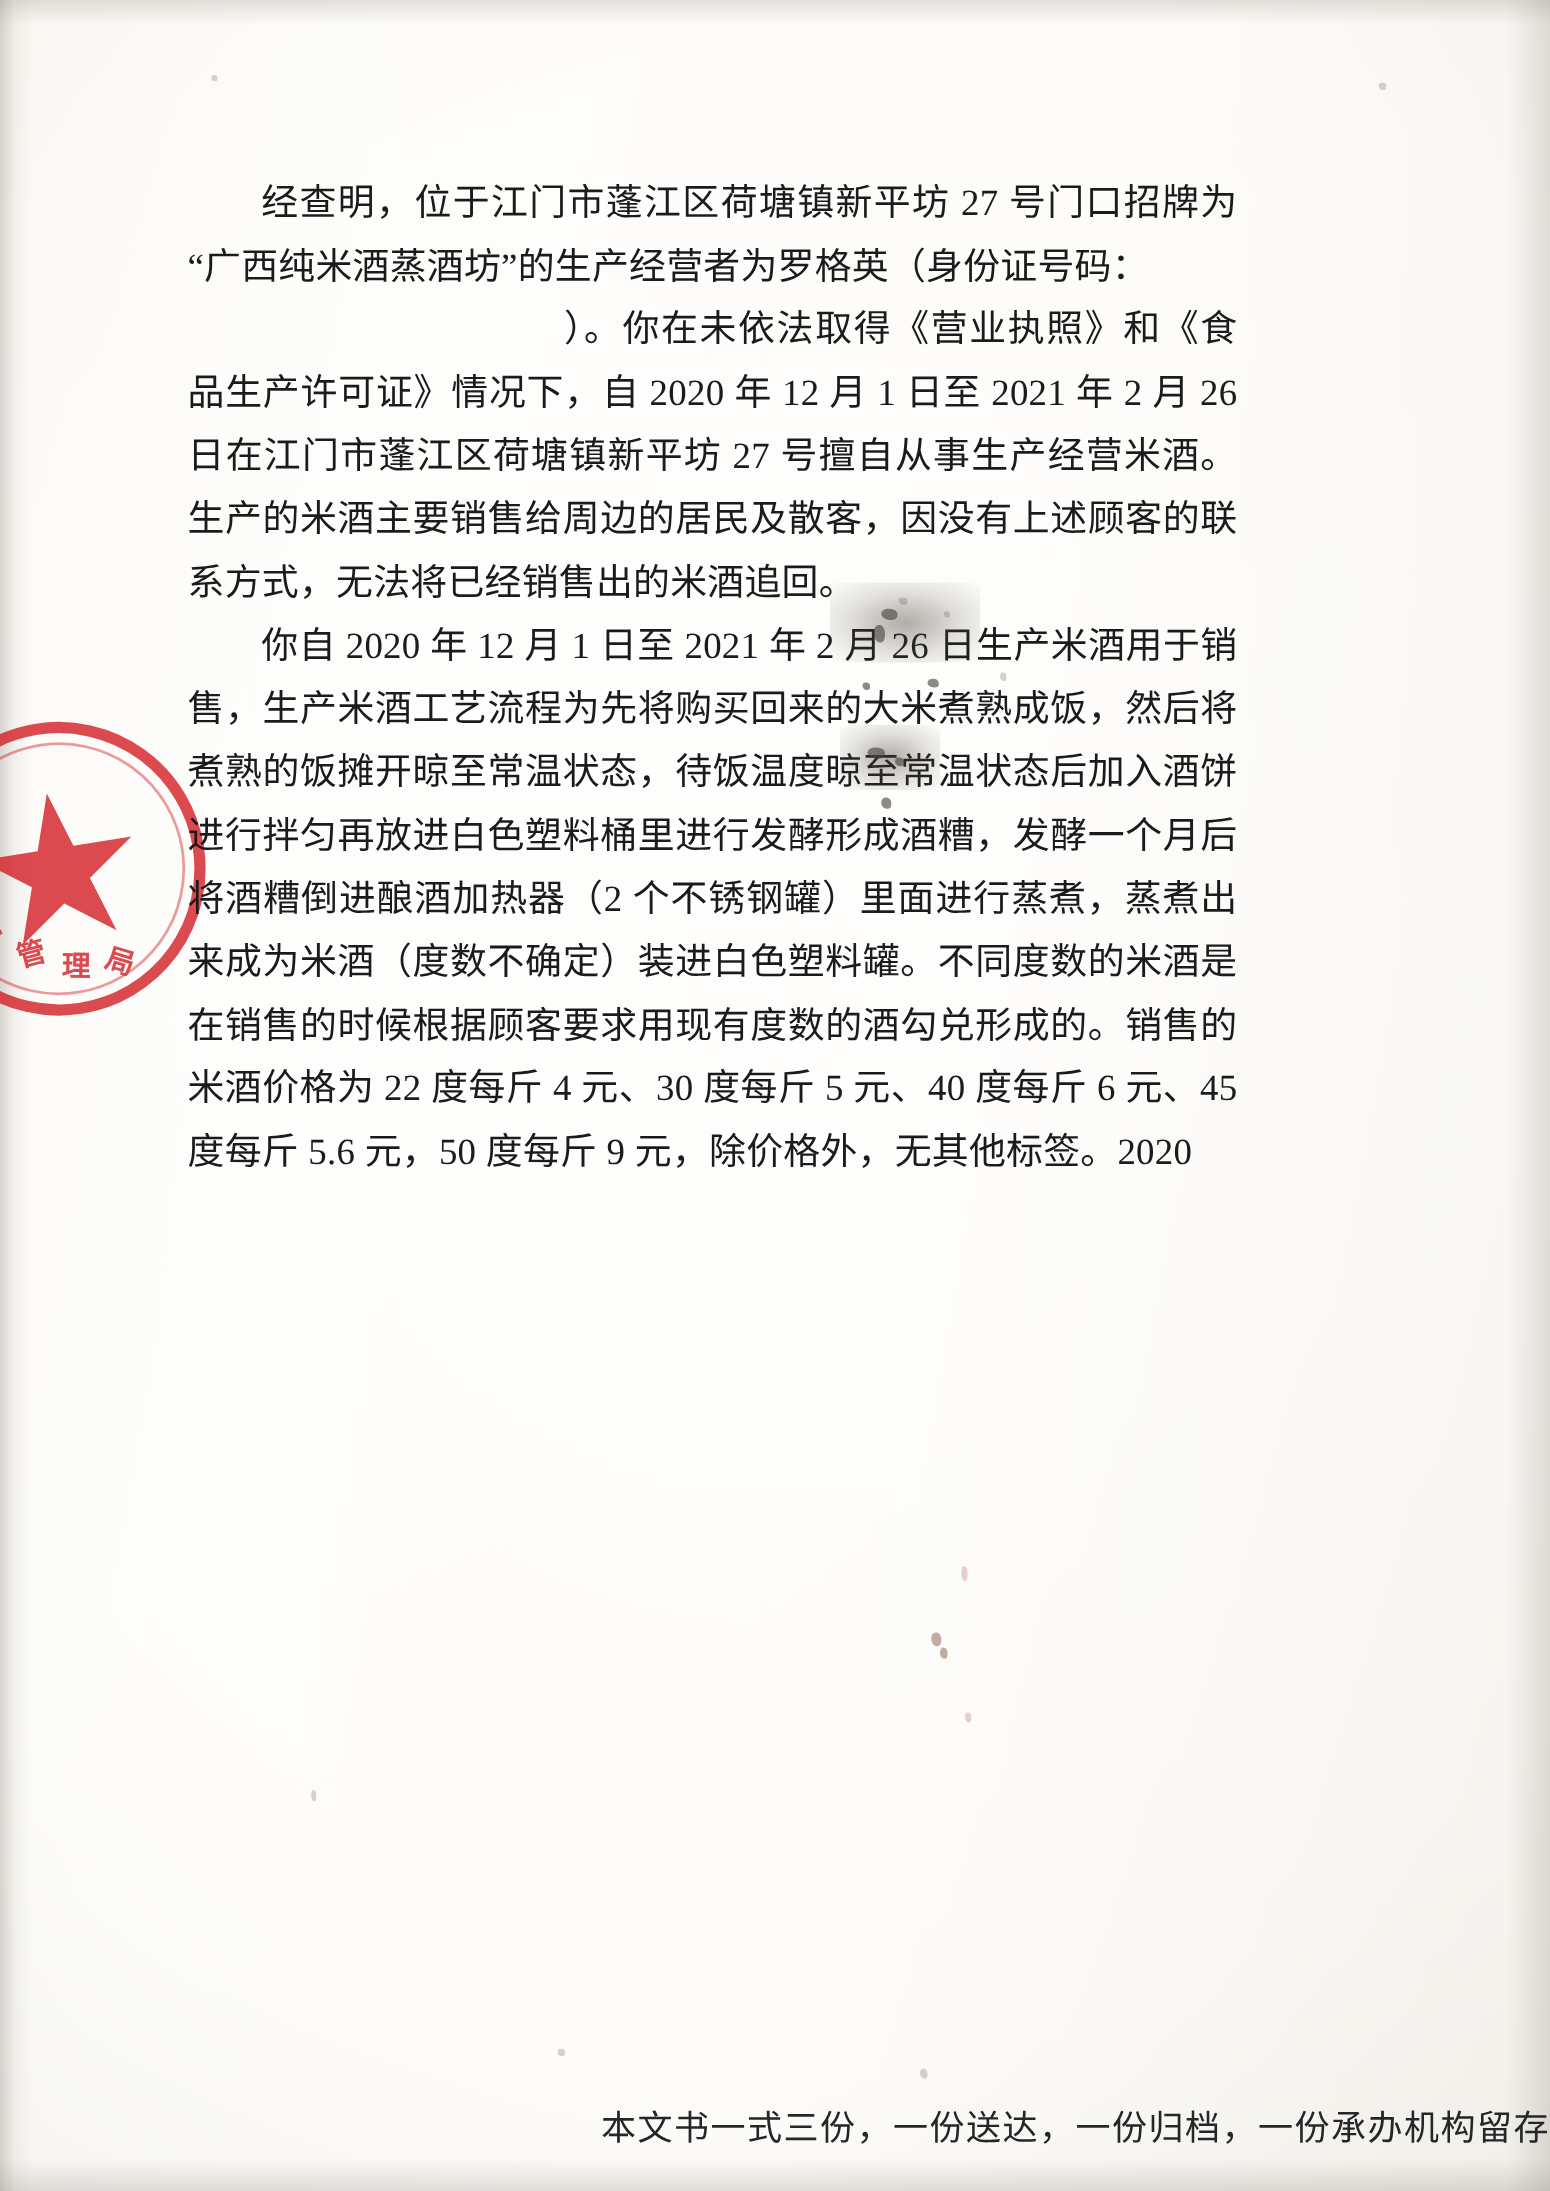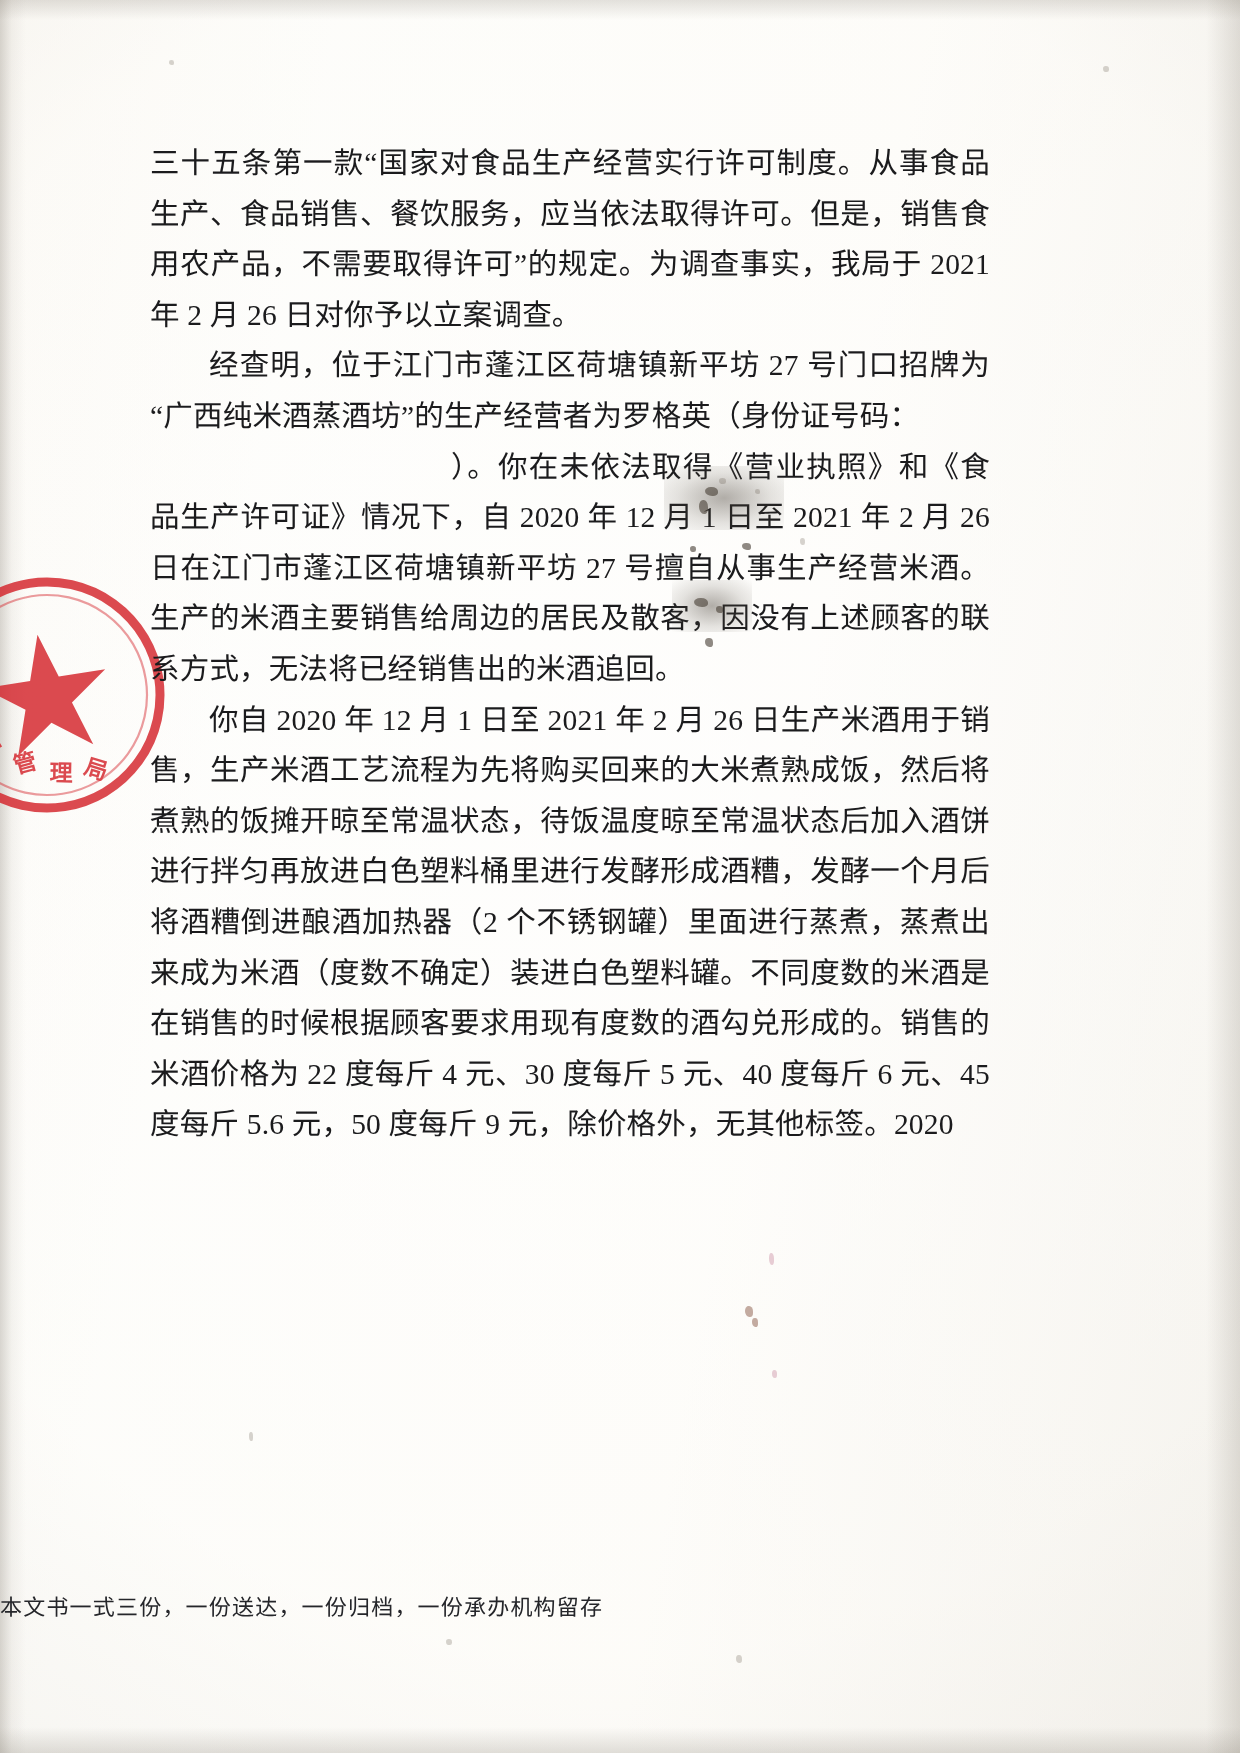--- a/index.html
+++ b/index.html
@@ -76,23 +76,23 @@
   .blank-run {
     display: inline-block;
     width: 300px;
   }
 
   
   .footer {
     position: absolute;
     left: 0;
     right: 0;
-    top: 1589px;
-    text-align: left;
-    font-size: 22px;
+    top: 1680px;
+    text-align: right;
+    font-size: 28px;
     letter-spacing: 1.2px;
     color: #25262a;
     font-family: "Liberation Serif", "DejaVu Serif", serif;
   }
 
   
   .seal {
     position: absolute;
     left: -78px;
     top: 570px;
@@ -152,21 +152,20 @@
           <text x="82" y="198" transform="rotate(-6 82 198)">管</text>
           <text x="114" y="210" transform="rotate(10 114 210)">理</text>
           <text x="148" y="208" transform="rotate(26 148 208)">局</text>
         </g>
       </g>
     </svg>
   </div>
 
   <div class="doc-body">
 
-    <p class="para">三十五条第一款“国家对食品生产经营实行许可制度。从事食品生产、食品销售、餐饮服务，应当依法取得许可。但是，销售食用农产品，不需要取得许可”的规定。为调查事实，我局于 2021 年 2 月 26 日对你予以立案调查。</p>
 
     <p class="para indent">经查明，位于江门市蓬江区荷塘镇新平坊 27 号门口招牌为“广西纯米酒蒸酒坊”的生产经营者为罗格英（身份证号码：</p>
 
     <p class="para"><span class="blank-run"></span><span>）。你在未依法取得《营业执照》和《食品生产许可证》情况下，自 2020 年 12 月 1 日至 2021 年 2 月 26 日在江门市蓬江区荷塘镇新平坊 27 号擅自从事生产经营米酒。生产的米酒主要销售给周边的居民及散客，因没有上述顾客的联系方式，无法将已经销售出的米酒追回。</span></p>
 
 
     <p class="para indent">你自 2020 年 12 月 1 日至 2021 年 2 月 26 日生产米酒用于销售，生产米酒工艺流程为先将购买回来的大米煮熟成饭，然后将煮熟的饭摊开晾至常温状态，待饭温度晾至常温状态后加入酒饼进行拌匀再放进白色塑料桶里进行发酵形成酒糟，发酵一个月后将酒糟倒进酿酒加热器（2 个不锈钢罐）里面进行蒸煮，蒸煮出来成为米酒（度数不确定）装进白色塑料罐。不同度数的米酒是在销售的时候根据顾客要求用现有度数的酒勾兑形成的。销售的米酒价格为 22 度每斤 4 元、30 度每斤 5 元、40 度每斤 6 元、45 度每斤 5.6 元，50 度每斤 9 元，除价格外，无其他标签。2020</p>
   </div>
 
   <div class="footer">本文书一式三份，一份送达，一份归档，一份承办机构留存</div>

